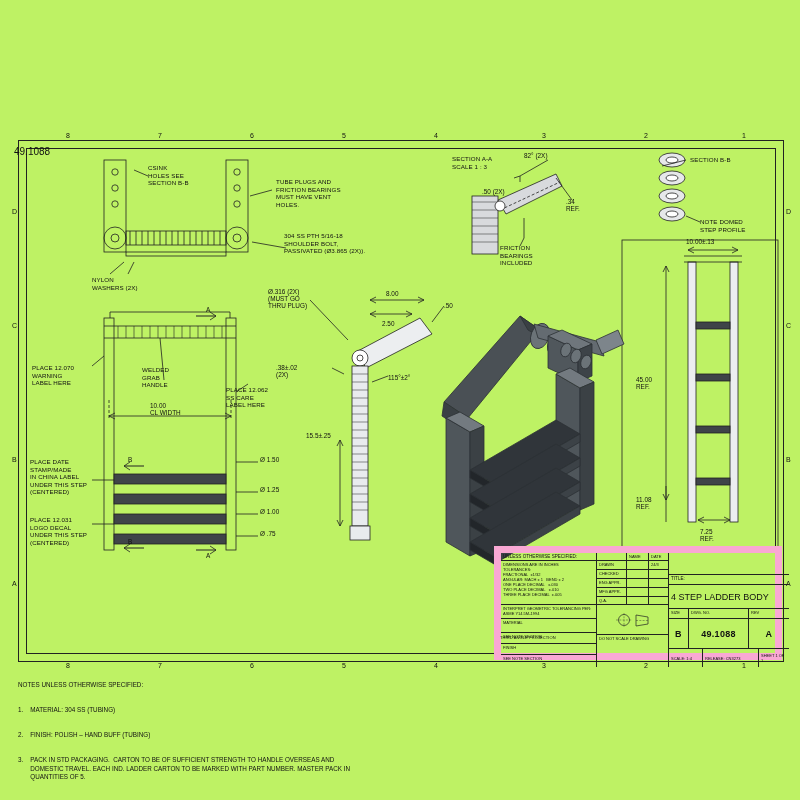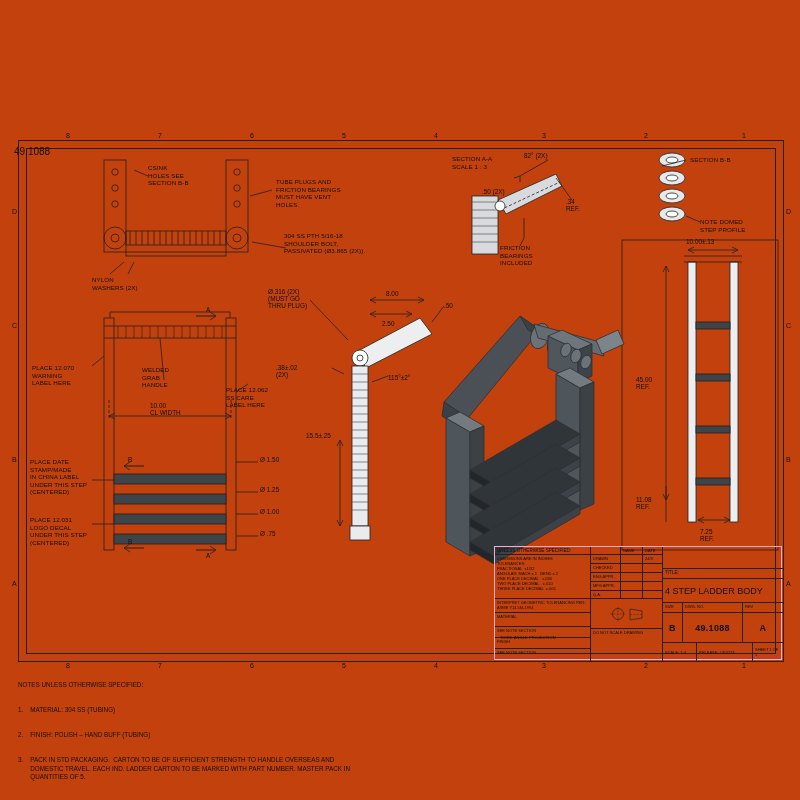--- a/index.html
+++ b/index.html
@@ -1,36 +1,36 @@
 <!DOCTYPE html>
 <html><head>
 <meta charset="utf-8">
 <style>
   html,body{margin:0;padding:0;background:#ffffff;}
   body{width:800px;height:800px;font-family:"Liberation Sans",sans-serif;color:#1a1a1a;overflow:hidden;}
-  #sheet{position:absolute;left:0;top:0;width:800px;height:800px;background:#c2410c;}
+  #sheet{position:absolute;left:0;top:0;width:800px;height:800px;background:#bef264;}
 
   
   .frame{position:absolute;left:18px;top:140px;width:764px;height:520px;border:1px solid #222;}
   .frame-inner{position:absolute;left:26px;top:148px;width:748px;height:504px;border:1px solid #222;}
 
   .ztick{position:absolute;font-size:7px;color:#111;}
   .zone-top{top:132px;}
   .zone-bot{top:662px;}
   .zone-left{left:12px;}
   .zone-right{left:786px;}
 
   
   .lbl{position:absolute;font-size:6.2px;line-height:7.6px;letter-spacing:0.1px;color:#111;white-space:pre;}
   .dim{position:absolute;font-size:6.4px;color:#111;white-space:pre;}
   .partno{position:absolute;left:14px;top:146px;font-size:10px;color:#111;}
   .notes{position:absolute;left:18px;top:664px;font-size:6.3px;line-height:8.4px;color:#111;white-space:pre;}
 
   
-  .tb{position:absolute;left:494px;top:546px;width:288px;height:114px;border:1px solid #f9a8d4;box-sizing:border-box;}
+  .tb{position:absolute;left:494px;top:546px;width:288px;height:114px;border:7px solid #f9a8d4;box-sizing:border-box;}
   .tb .cell{position:absolute;box-sizing:border-box;border-right:1px solid #222;border-bottom:1px solid #222;font-size:4.6px;line-height:6px;padding:1px 2px;color:#111;overflow:hidden;}
   .tb .big{font-size:9px;font-weight:bold;letter-spacing:.3px;}
   .tb .mid{font-size:6px;}
   .tb .tiny{font-size:4px;line-height:5px;}
 
   
   svg.ov{position:absolute;left:0;top:0;width:800px;height:800px;pointer-events:none;}
 </style>
 </head>
 <body>

